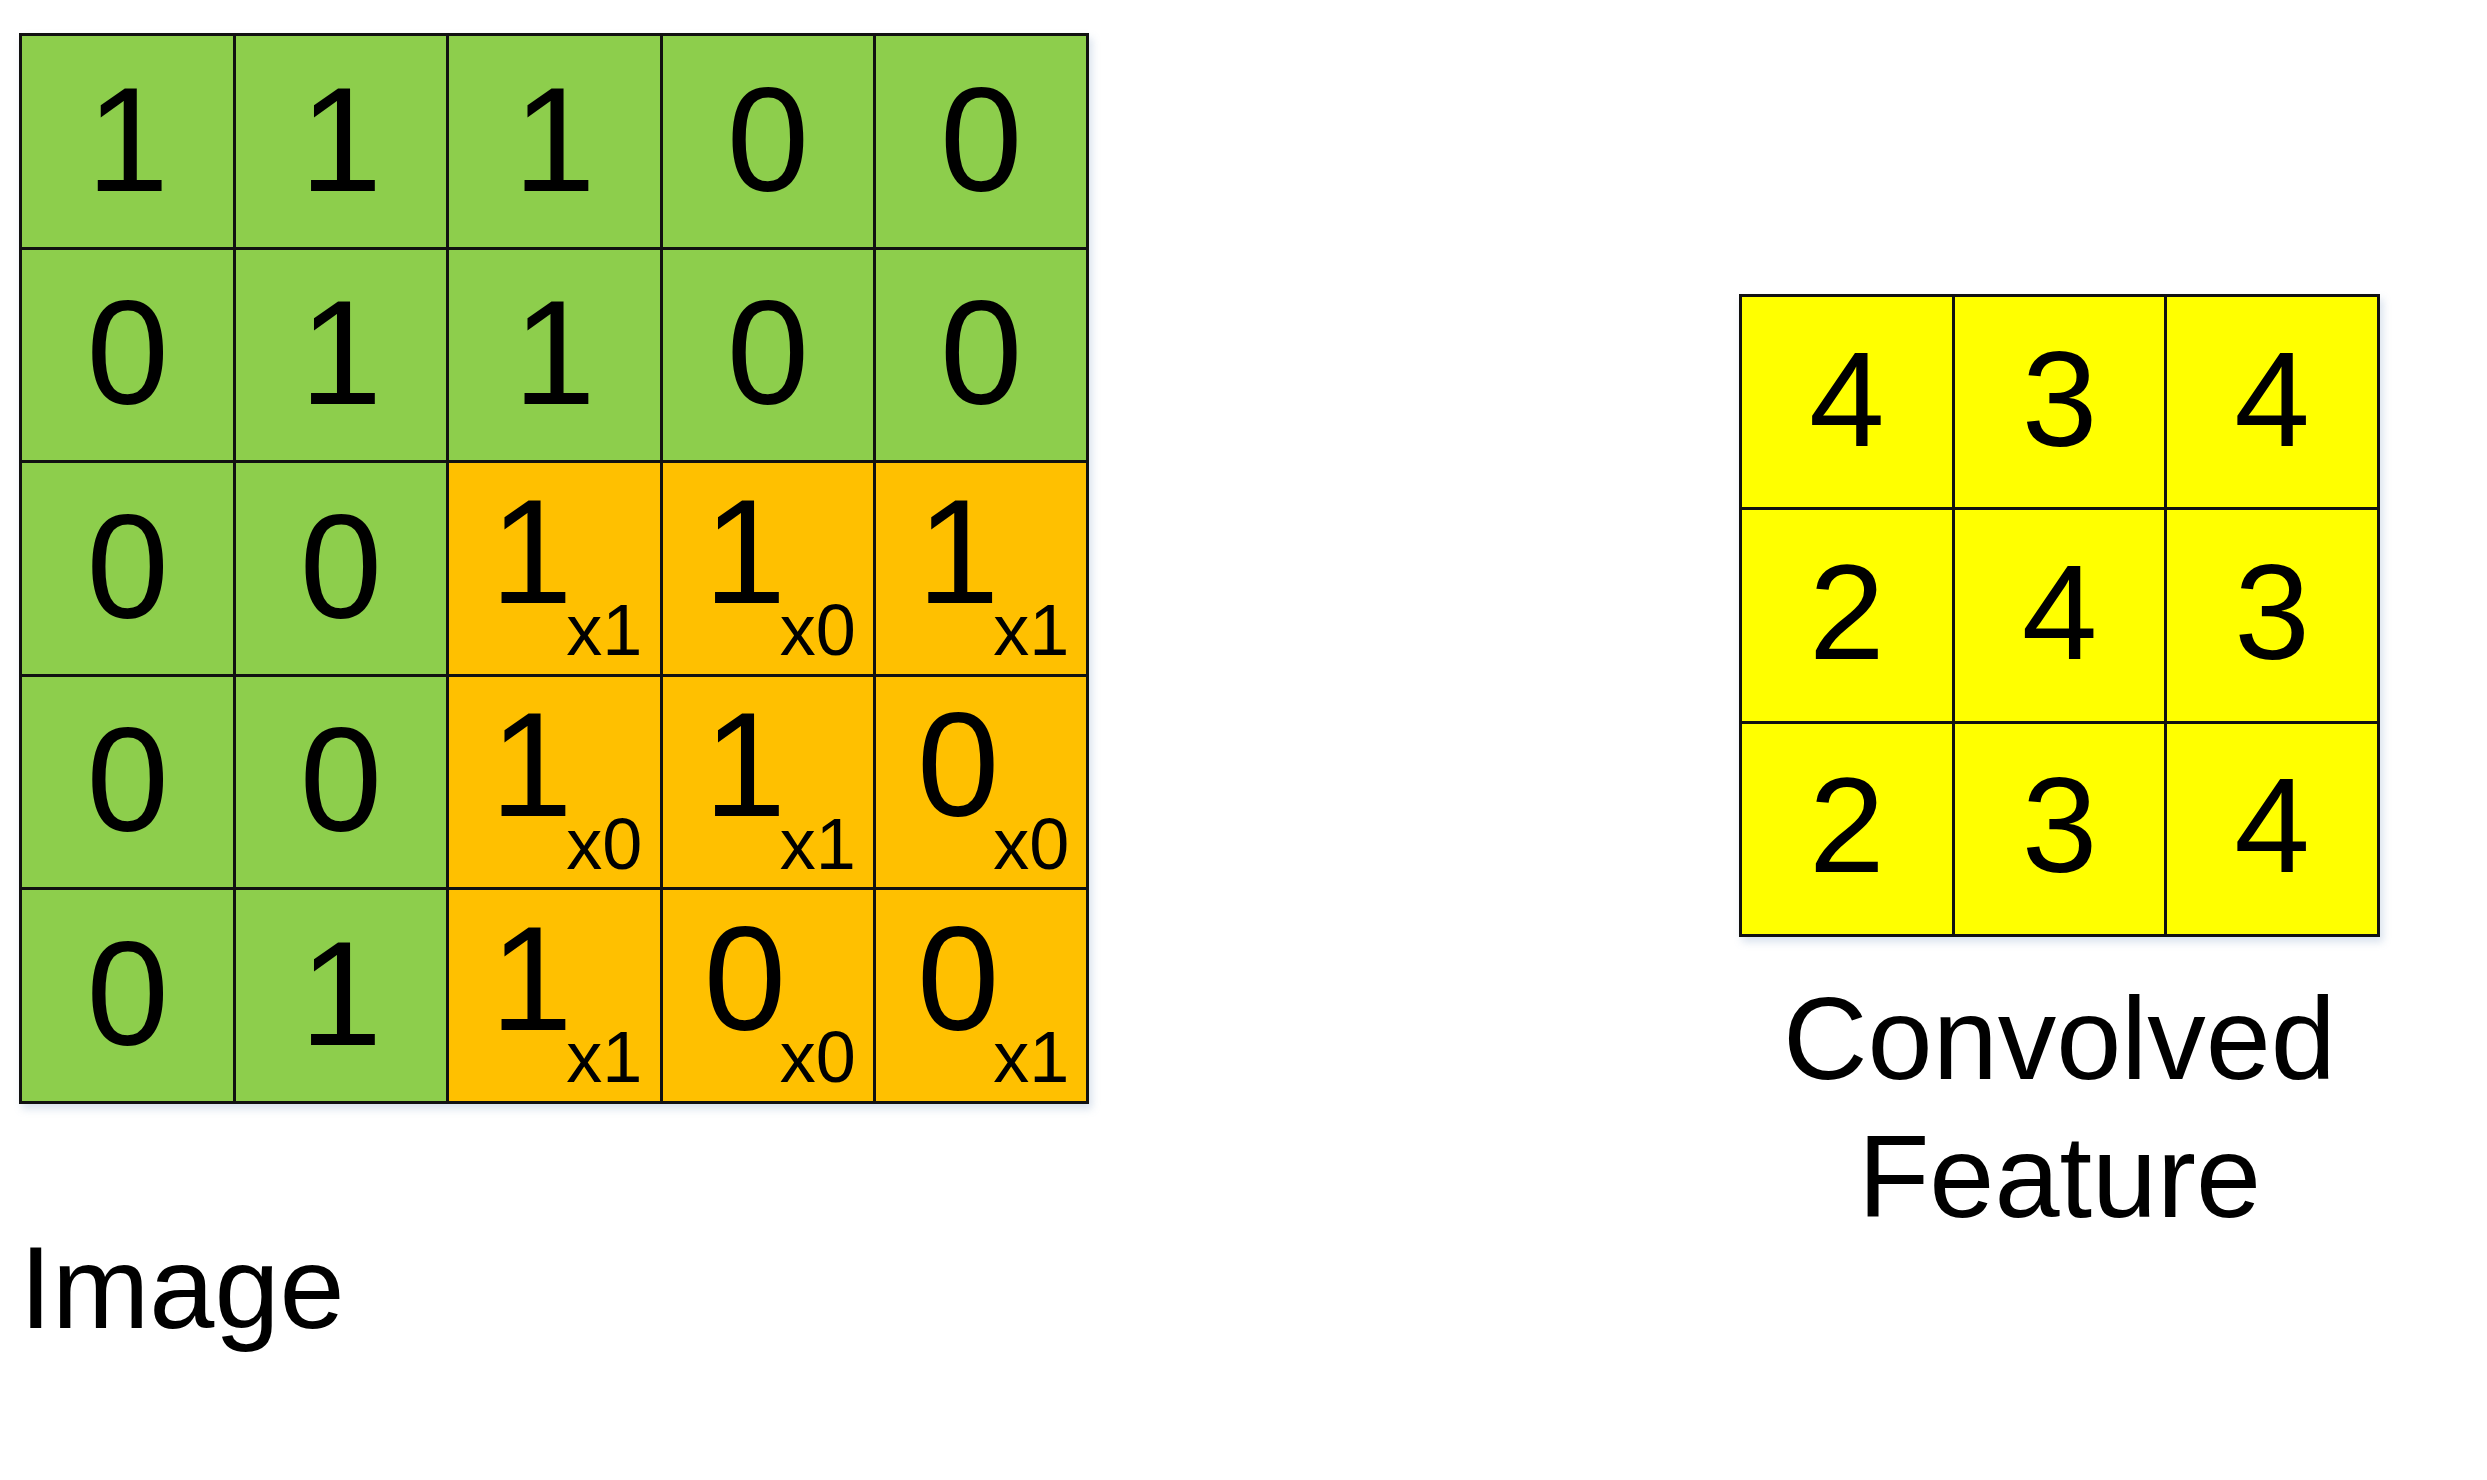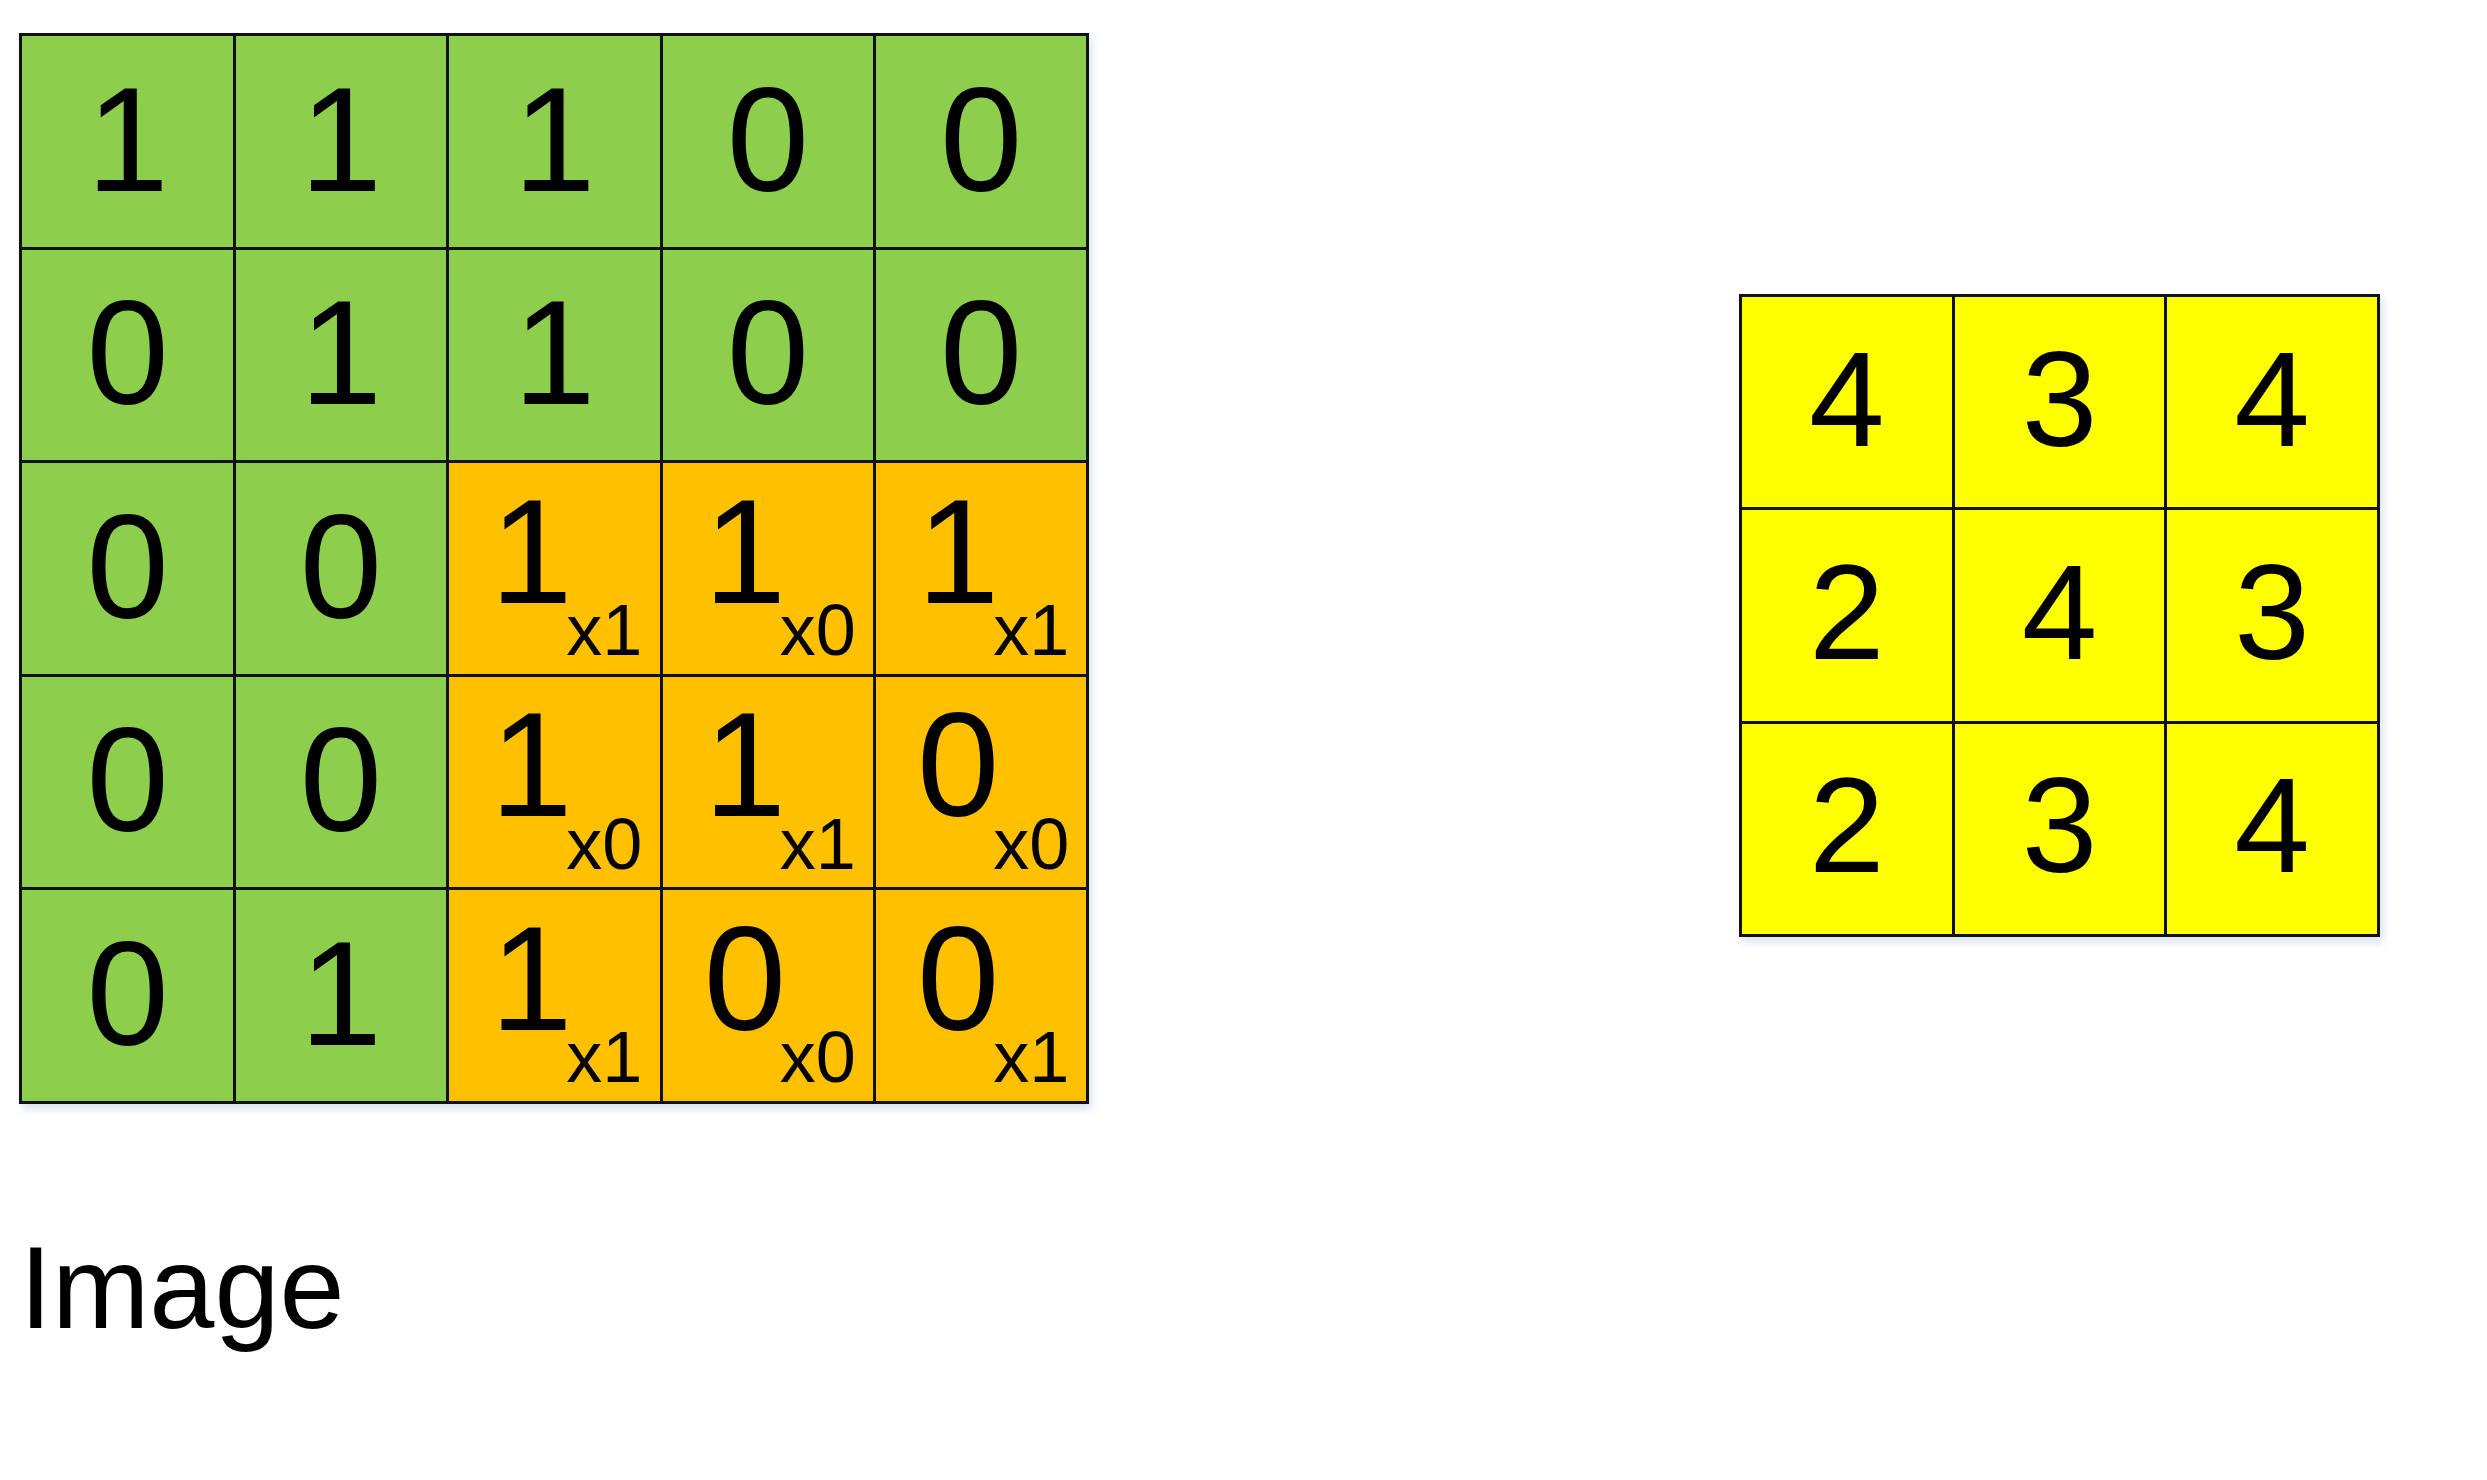--- a/index.html
+++ b/index.html
@@ -233,14 +233,16 @@
     </div>
     <div class="fcell">
       <span class="fdigit">3</span>
     </div>
     <div class="fcell">
       <span class="fdigit">4</span>
     </div>
   </div>
 
 <div id="feature-caption">
+  <span class="line">Convolved</span>
+  <span class="line">Feature</span>
 </div>
 
 
 </body></html>

